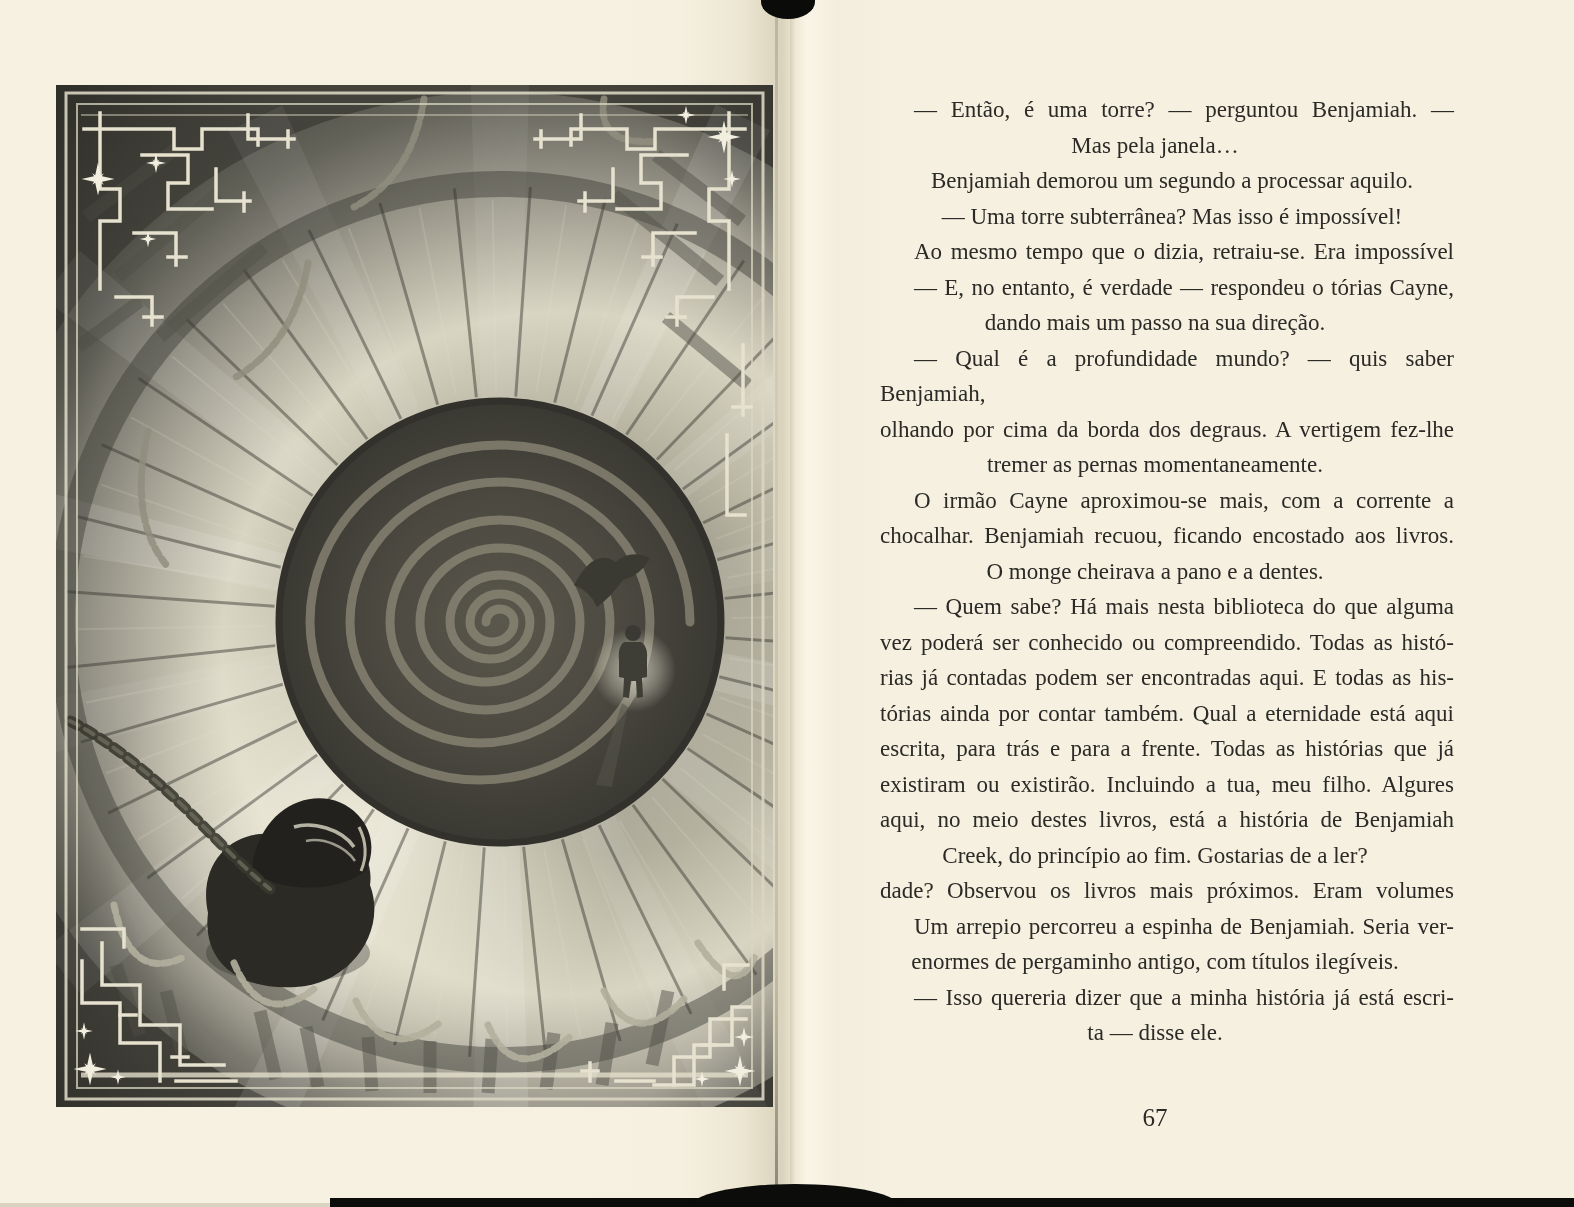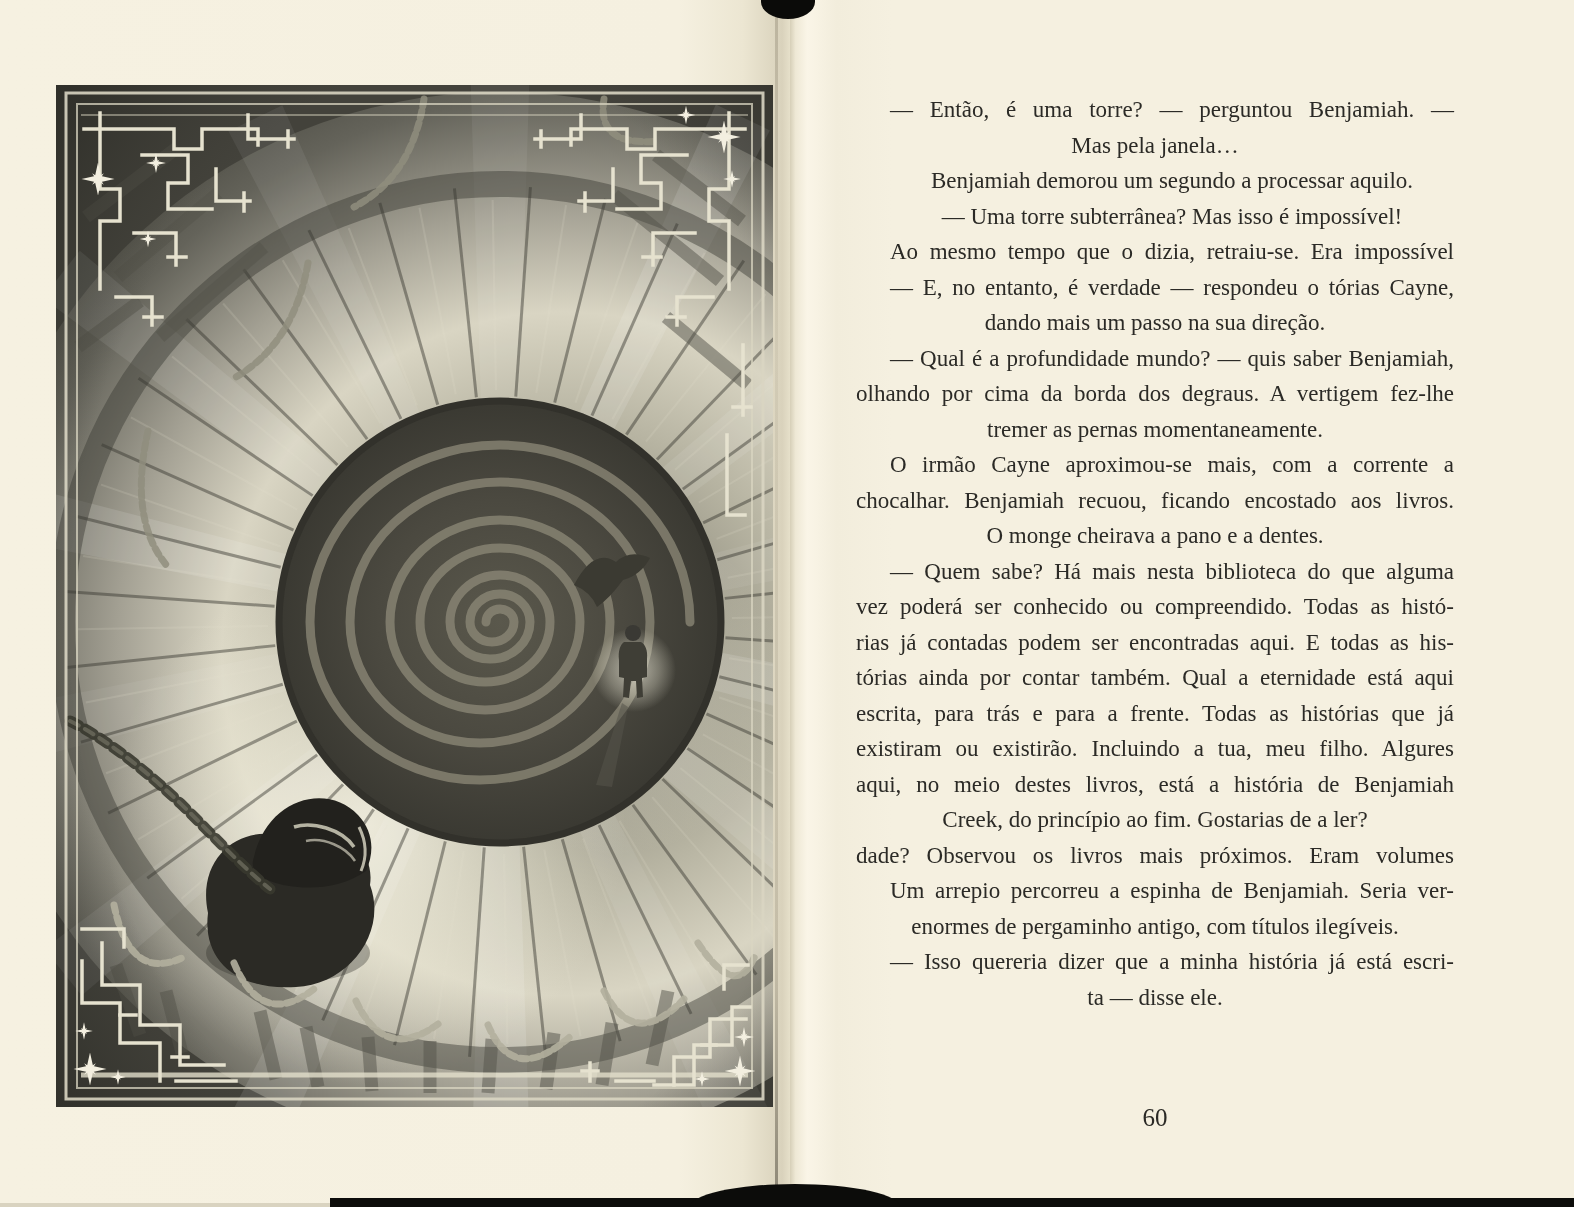--- a/index.html
+++ b/index.html
@@ -20,21 +20,21 @@
   .illustration{
     position:absolute;left:56px;top:85px;width:717px;height:1022px;margin:0;
   }
   .illustration svg{display:block;width:717px;height:1022px;}
   .text-column{
     position:absolute;left:66px;top:92px;width:598px;
     font-size:23px;line-height:35.5px;color:#2b2a26;
     text-rendering:optimizeLegibility;
   }
   .line{text-align:center;white-space:normal;}
-  .line.just{text-align:justify;text-align-last:justify;text-justify:inter-word;}
+  .line.just{text-align:justify;text-align-last:justify;text-justify:inter-word;margin-left:24px;}
   .line .ind-sp{display:inline-block;width:34px;}
   .line em{font-style:italic;}
   .page-number{
     position:absolute;left:66px;top:1104px;width:598px;
     text-align:center;font-size:25px;color:#2b2a26;
   }
   .spine-top{
     position:absolute;left:761px;top:0;width:54px;height:19px;
     background:#0b0b09;
     border-radius:0 0 30px 30px / 0 0 19px 19px;
@@ -333,20 +333,20 @@
       <div class="line just"><span>escrita, para trás e para a frente. Todas as histórias que já</span></div>
       <div class="line just"><span>existiram ou existirão. Incluindo a tua, meu filho. Algures</span></div>
       <div class="line just"><span>aqui, no meio destes livros, está a história de Benjamiah</span></div>
       <div class="line"><span>Creek, do princípio ao fim. Gostarias de a ler?</span></div>
       <div class="line just"><span>dade? Observou os livros mais próximos. Eram volumes</span></div>
       <div class="line just"><span class="ind-sp"></span><span>Um arrepio percorreu a espinha de Benjamiah. Seria ver-</span></div>
       <div class="line"><span>enormes de pergaminho antigo, com títulos ilegíveis.</span></div>
       <div class="line just"><span class="ind-sp"></span><span>— Isso quereria dizer que a minha história já está escri-</span></div>
       <div class="line"><span>ta — disse ele.</span></div>
     </div>
-  <div class="page-number">60</div>
+  <div class="page-number">67</div>
 </div>
 
 <div class="gutter-crease"></div>
 <div class="spine-top"></div>
 <div class="scan-edge-bottom-left"></div>
 <div class="scan-edge-bottom"></div>
 <div class="spine-bottom"></div>
 
 </body></html>

